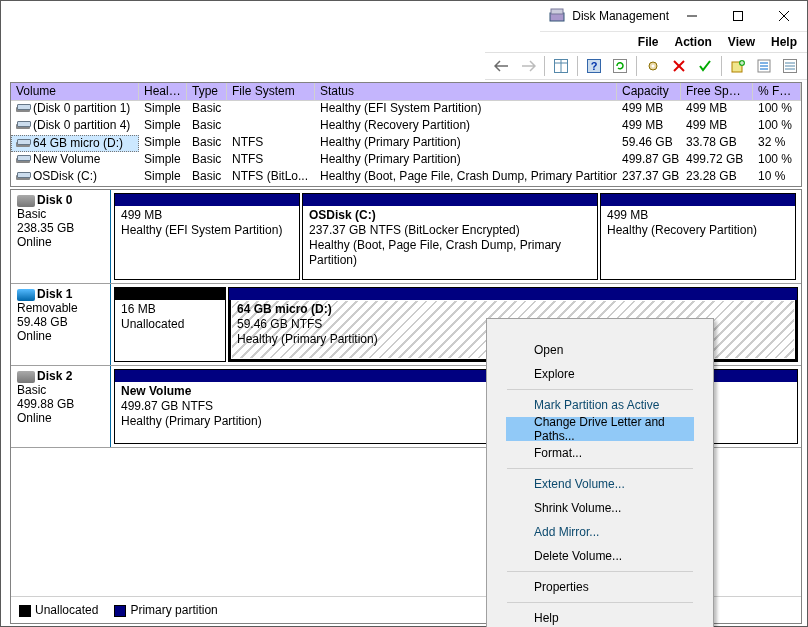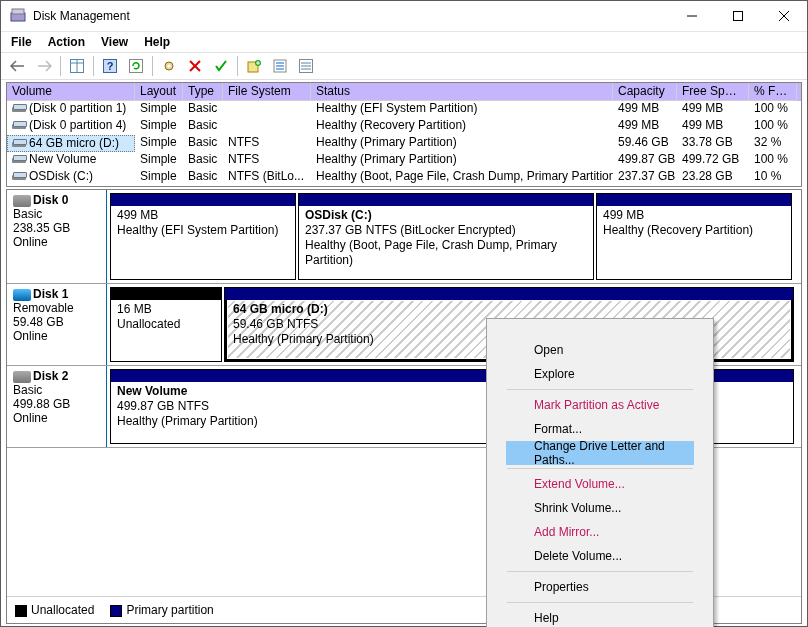--- a/index.html
+++ b/index.html
@@ -1,17 +1,17 @@
 <!DOCTYPE html>
 <html><head>
 <meta charset="utf-8">
 <style>
 * { box-sizing: border-box; }
 body { margin:0; font-family:"Segoe UI",Tahoma,sans-serif; font-size:12px; color:#000; background:#fff; -webkit-font-smoothing:none; }
-.window { width:808px; height:627px; border:1px solid #5a5a5a; display:flex; flex-direction:column; background:#fff; }
+.window { width:808px; height:627px; border:1px solid #5a5a5a; display:flex; flex-direction:column; background:#fff;align-items:flex-end; }
 
 
 .titlebar { height:31px; display:flex; align-items:center; border-bottom:1px solid #e5e5e5; }
 .titlebar .icon { width:16px; height:16px; margin:0 7px 0 9px; }
 .titlebar .title { flex:1; font-size:12px; }
 .winbtn { width:46px; height:31px; display:flex; align-items:center; justify-content:center; }
 
 
 .menubar { height:20px; display:flex; align-items:center; padding:0 2px;font-weight:bold; }
 .menubar .mitem { padding:2px 8px; }
@@ -48,21 +48,21 @@
 .partbox.hatched .pbody { background:repeating-linear-gradient(135deg,#fff 0,#fff 5px,#ccc 5px,#ccc 7px); border-left:2px solid #000; border-right:2px solid #000; border-bottom:2px solid #000; box-shadow:inset 0 0 0 1px #fff;}
 .partbox .pname { font-weight:bold; }
 
 .legend { padding:6px 8px; display:flex; gap:16px; border-top:1px solid #d0d0d0; background:#fff}
 .legend .sw { display:inline-block; width:12px; height:12px; vertical-align:middle; margin-right:4px; border:1px solid #000;}
 .legend .sw.unalloc{background:#000}.legend .sw.primary{background:#000080}
 
 
 .ctxmenu { position:absolute; left:486px; top:318px; width:228px; background:#f0f0f0; border:1px solid #a0a0a0; box-shadow:3px 3px 3px rgba(0,0,0,.25); padding:19px;}
 .ctxmenu .citem { height:24px; display:flex; align-items:center; padding:0 28px; font-size:12px;}
-.ctxmenu .citem.disabled { color:#be185d;}
+.ctxmenu .citem.disabled { color:#0c4a6e;}
 .ctxmenu .citem.sel { background:#91c9f7;}
 .ctxmenu .csep { height:1px; background:#d0d0d0; margin:3px 1px;}
 
 
 .c0{width:128px}.c1{width:48px}.c2{width:40px}.c3{width:88px}.c4{width:302px}.c5{width:64px}.c6{width:72px}.c7{width:48px}
 </style>
 </head>
 <body>
 
 <div class="window">
@@ -173,21 +173,21 @@
           <line x1="2" y1="4" x2="12" y2="4" stroke="#58a"></line>
           <line x1="2" y1="7" x2="12" y2="7" stroke="#58a"></line>
           <line x1="2" y1="10" x2="12" y2="10" stroke="#58a"></line>
         </svg>
       </div>
   </div>
 
   <div class="table">
     <div class="thead">
       <div class="th c0">Volume</div>
-      <div class="th c1">Layout</div>
+      <div class="th c1">Healthy</div>
       <div class="th c2">Type</div>
       <div class="th c3">File System</div>
       <div class="th c4">Status</div>
       <div class="th c5">Capacity</div>
       <div class="th c6">Free Space</div>
       <div class="th c7">% Free</div>
     </div>
     <div class="tbody" id="tbody">
         <div class="tr">
           <div class="td c0 volcell"><span class="volicon"></span><span>(Disk 0 partition 1)</span></div>
@@ -327,22 +327,22 @@
     </div>
   </div>
 
 </div>
 
 <div class="ctxmenu" id="ctx">
     <div class="citem">Open</div>
     <div class="citem">Explore</div>
     <div class="csep"></div>
     <div class="citem disabled">Mark Partition as Active</div>
+    <div class="citem sel">Change Drive Letter and Paths...</div>
     <div class="citem">Format...</div>
-    <div class="citem sel">Change Drive Letter and Paths...</div>
     <div class="csep"></div>
     <div class="citem disabled">Extend Volume...</div>
     <div class="citem">Shrink Volume...</div>
     <div class="citem disabled">Add Mirror...</div>
     <div class="citem">Delete Volume...</div>
     <div class="csep"></div>
     <div class="citem">Properties</div>
     <div class="csep"></div>
     <div class="citem">Help</div>
   </div>

